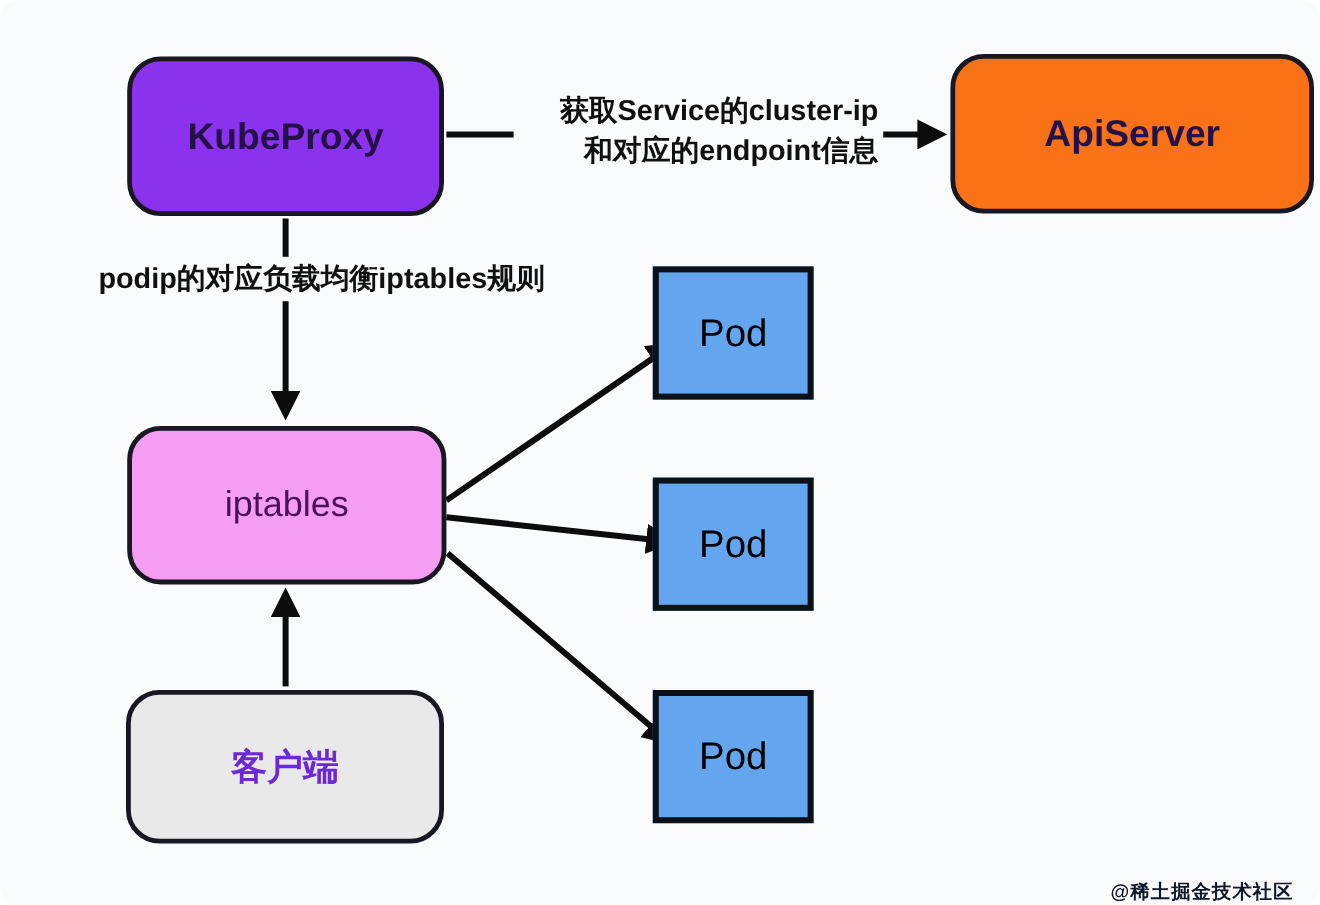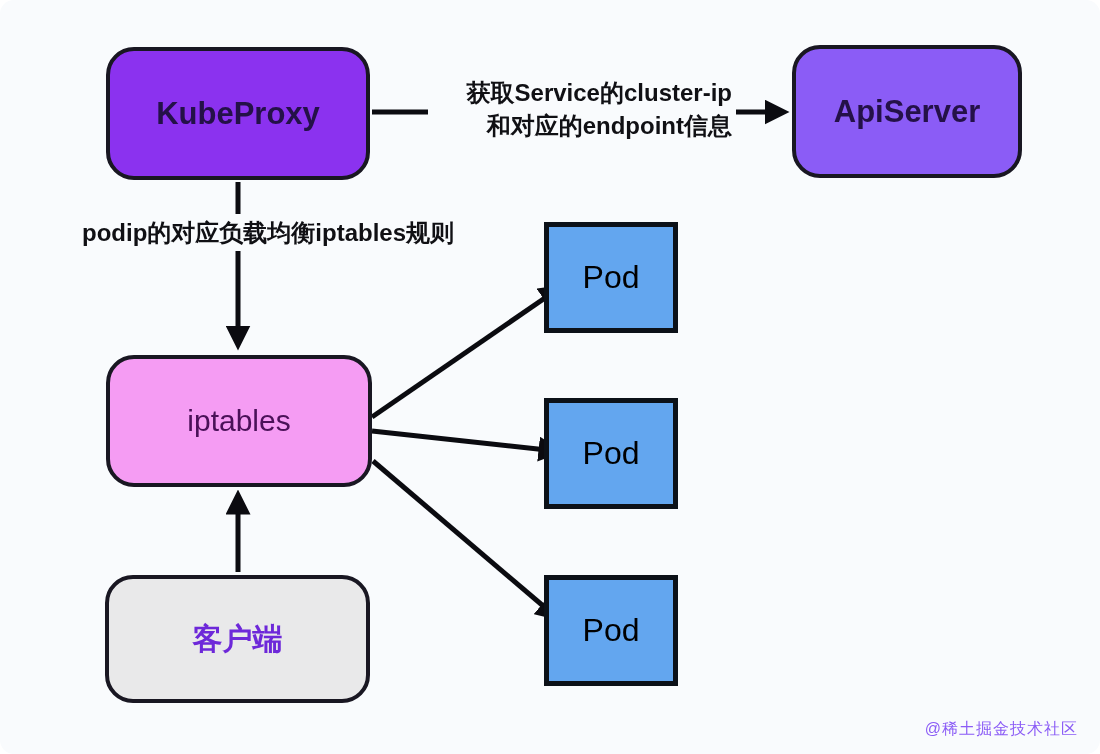--- a/index.html
+++ b/index.html
@@ -35,22 +35,22 @@
     border-radius: 28px;
   }
   .node-kubeproxy {
     left: 106px; top: 47px; width: 264px; height: 133px;
     background: #8b32ef;
     color: #241148;
     font-size: 31px;
     font-weight: 700;
   }
   .node-apiserver {
-    left: 792px; top: 45px; width: 230px; height: 133px;
-    background: #8b5cf6;
+    left: 792px; top: 45px; width: 303px; height: 133px;
+    background: #f97316;
     color: #241148;
     font-size: 31px;
     font-weight: 700;
   }
   .node-iptables {
     left: 106px; top: 355px; width: 266px; height: 132px;
     background: #f59cf3;
     color: #4a1158;
     font-size: 30px;
     font-weight: 500;
@@ -87,24 +87,24 @@
   }
   .edge-label-top {
     left: 428px; top: 74px; width: 300px;
   }
   .edge-label-left {
     left: 38px; top: 214px; width: 412px;
   }
   .watermark {
     position: absolute;
     right: 22px;
-    bottom: 14px;
-    color: #8b5cf6;
+    bottom: 0;
+    color: #0f172a;
     font-size: 16px;
-    font-weight: 400;
+    font-weight: 700;
     letter-spacing: 1px;
   }
 </style>
 </head>
 <body>
 
 <div class="canvas">
 
   <svg class="arrows" viewBox="0 0 1100 754" xmlns="http://www.w3.org/2000/svg">
     <defs>

